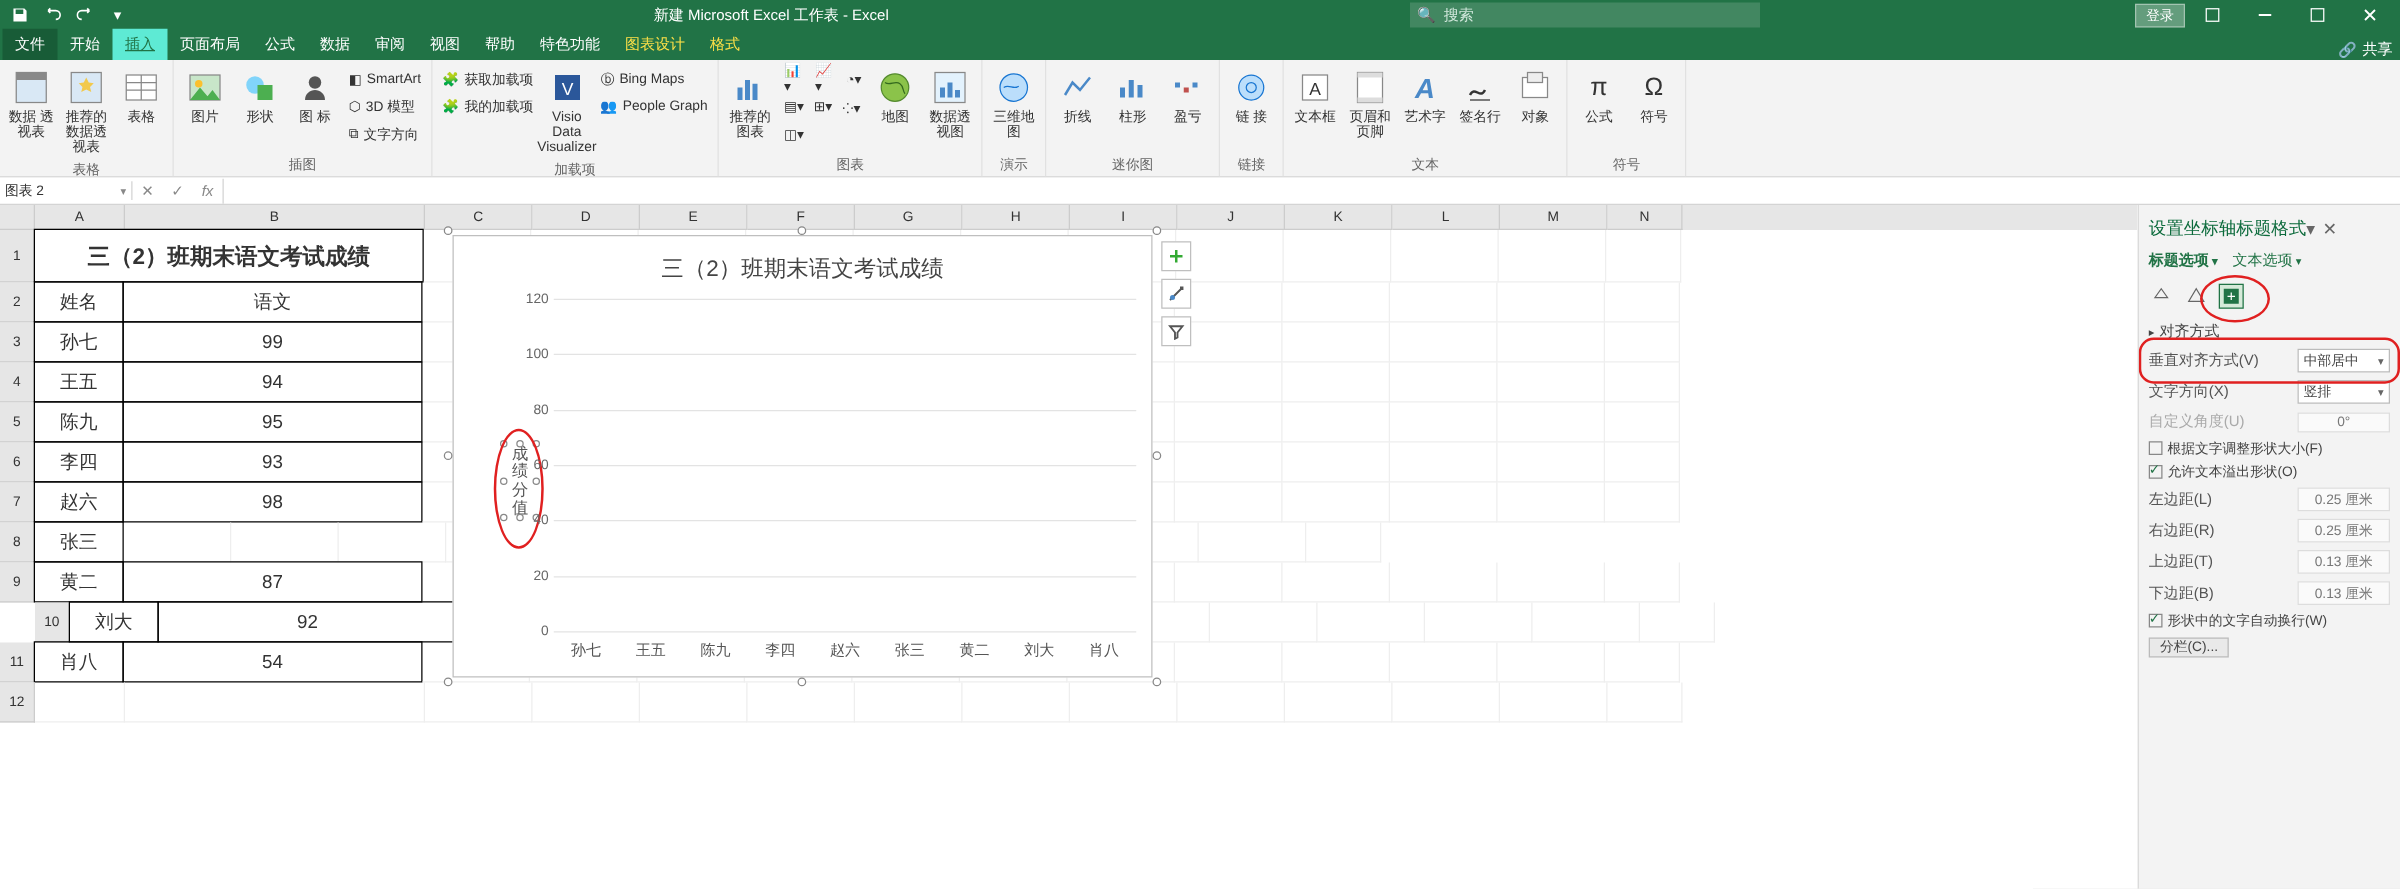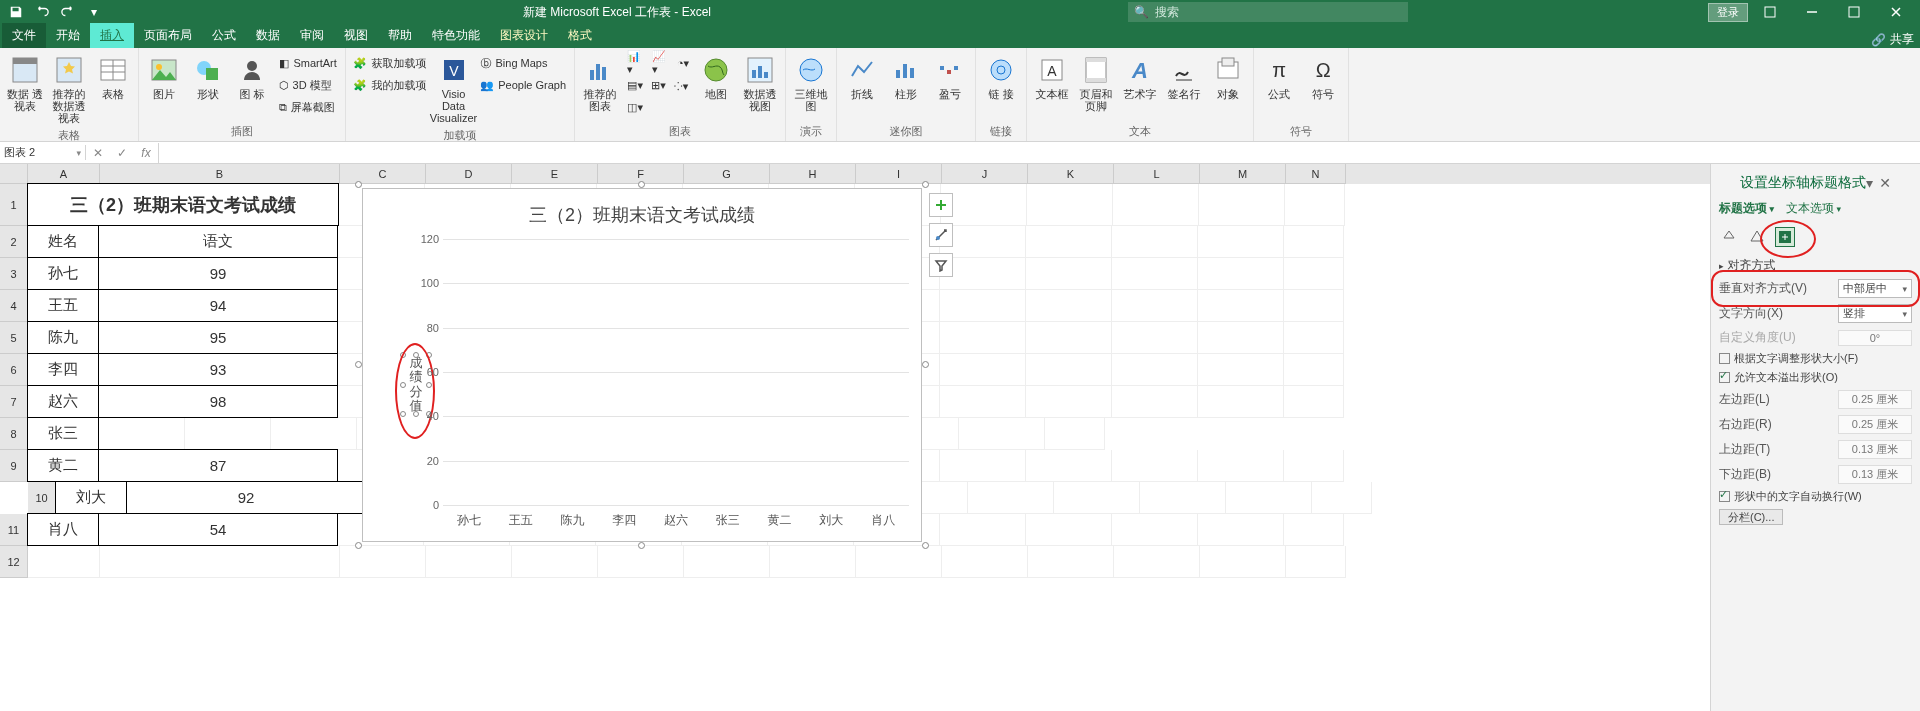--- a/index.html
+++ b/index.html
@@ -13,38 +13,38 @@
 .search-box { width: 280px; height: 20px; background: rgba(255,255,255,.15); display: flex; align-items: center; padding: 0 6px; gap: 6px; color: #d0e7db; }
 .title-right { display: flex; align-items: center; gap: 2px; margin-left: auto; text-align: right; }
 .login-btn { background: rgba(255,255,255,.3); padding: 1px 8px; font-size: 11px; border: 1px solid rgba(255,255,255,.4); }
 .win-btn { width: 40px; height: 20px; display: flex; align-items: center; justify-content: center; cursor: pointer; }
 
 
 .tabs { height: 24px; background: #217346; display: flex; align-items: flex-end; padding-left: 2px; }
 .tab { padding: 4px 10px; color: #fff; font-size: 12px; cursor: pointer; }
 .tab.file { background: #185c37; }
 .tab.active { background: #5eead4; color: #217346; text-decoration: underline; }
-.tab.contextual { color: #fef9c3; }
+.tab.contextual { color: #fde047; }
 .tabs-right { margin-left: auto; padding-right: 6px; color: #fff; display:flex; align-items:center; gap:4px; }
 
 
 .ribbon { height: 94px; background: #f3f3f3; border-bottom: 1px solid #d4d4d4; display: flex; }
 .rgroup { border-right: 1px solid #e1e1e1; display: flex; flex-direction: column; justify-content: space-between; padding: 4px 4px 2px 4px; }
 .rgroup-content { display: flex; gap: 2px; flex:1; }
 .rgroup-label { text-align: center; font-size: 11px; color: #666; padding-top: 2px; }
 .rbig { width: 42px; display: flex; flex-direction: column; align-items: center; gap: 2px; cursor: pointer; padding: 2px; }
 .rbig-icon { width: 32px; height: 32px; display: flex; align-items: center; justify-content: center; }
 .rbig-label { font-size: 11px; text-align: center; line-height: 1.1; }
 .rsmall { display: flex; align-items: center; gap: 4px; padding: 1px 4px; cursor: pointer; font-size: 11px; height: 22px; }
 .rcol { display:flex; flex-direction:column; }
 .spacer-after-search { width: 300px; }
 
 
 .formula-bar { height: 22px; background: #fff; border-bottom: 1px solid #d4d4d4; display: flex; align-items: center; }
-.name-box { width: 86px; border-right: 1px solid #d4d4d4; padding: 0 4px; display:flex; align-items:center; justify-content:space-between; font-size:11px; }
+.name-box { width: 106px; border-right: 1px solid #d4d4d4; padding: 0 4px; display:flex; align-items:center; justify-content:space-between; font-size:11px; }
 .fb-btns { display:flex; border-right:1px solid #d4d4d4; }
 .fb-btn { width: 24px; height: 20px; display:flex; align-items:center; justify-content:center; color:#888; cursor:pointer; }
 .fx { font-style: italic; }
 .fb-input { flex:1; padding:0 6px; }
 
 
 .grid-area { display: flex; height: calc(711px - 24px - 24px - 94px - 22px); }
 .sheet { flex: 1; background: #fff; position: relative; overflow: hidden; }
 .colheads { display: flex; height: 20px; background: #e6e6e6; }
 .corner { width: 28px; background: #e6e6e6; border-right: 1px solid #ccc; border-bottom: 1px solid #ccc; }
@@ -77,21 +77,21 @@
 .bars { position:absolute; left:0; right:0; bottom:0; top:0; display:flex; align-items:flex-end; }
 .barwrap { flex:1; display:flex; justify-content:center; }
 .bar { width: 26px; background:#4f81bd; background:#4a89c8; }
 .xlabels { position:absolute; left:80px; right:12px; bottom:12px; display:flex; }
 .xlabel { flex:1; text-align:center; font-size:12px; color:#555; }
 .chart-btns { position:absolute; right:-32px; top:4px; display:flex; flex-direction:column; gap:6px; }
 .chart-btn { width:24px; height:24px; border:1px solid #bfbfbf; background:#fff; display:flex; align-items:center; justify-content:center; cursor:pointer; }
 
 
 .pane { width: 210px; background: #f3f3f3; border-left:1px solid #d4d4d4; padding: 4px 8px; font-size:12px; color:#444; overflow:hidden; }
-.pane-title { color:#0b6a3b; font-size:14px; padding:6px 0; display:flex; align-items:center; justify-content:center; }
+.pane-title { color:#0b6a3b; font-size:14px; padding:6px 0; display:flex; align-items:center; justify-content:flex-start; }
 .pane-tabs { display:flex; gap:12px; padding:2px 0 6px 0; font-size:12px; }
 .pane-tabs .pt { color:#217346; }
 .pane-tabs .pt.active { font-weight:bold; color:#217346; }
 .pane-tabs .pt::after { content:" ▾"; font-size:9px; }
 .pane-icons { display:flex; gap:8px; padding:4px 0; align-items:center; }
 .picon { width:20px; height:20px; display:flex; align-items:center; justify-content:center; border:1px solid transparent; }
 .picon.active { border:1px solid #217346; background:#d6ead9; }
 .red-circle2 { position:relative; }
 .red-circle2::after { content:""; position:absolute; left:-16px; top:-8px; width:52px; height:34px; border:2px solid #e02020; border-radius:50%; pointer-events:none; }
 .section-hdr { display:flex; align-items:center; gap:4px; padding:6px 0 2px 0; color:#444; }
@@ -254,21 +254,21 @@
         <div class="rsmall">
             <span>◧</span>
             <span>SmartArt</span>
           </div>
         <div class="rsmall">
             <span>⬡</span>
             <span>3D 模型</span>
           </div>
         <div class="rsmall">
             <span>⧉</span>
-            <span>屏幕截图</span>
+            <span>文字方向</span>
           </div>
       </div>
     </div>
     <div class="rgroup-label">插图</div>
   </div>
 
   <div class="rgroup">
     <div class="rgroup-content">
       <div class="rcol">
         <div class="rsmall">

